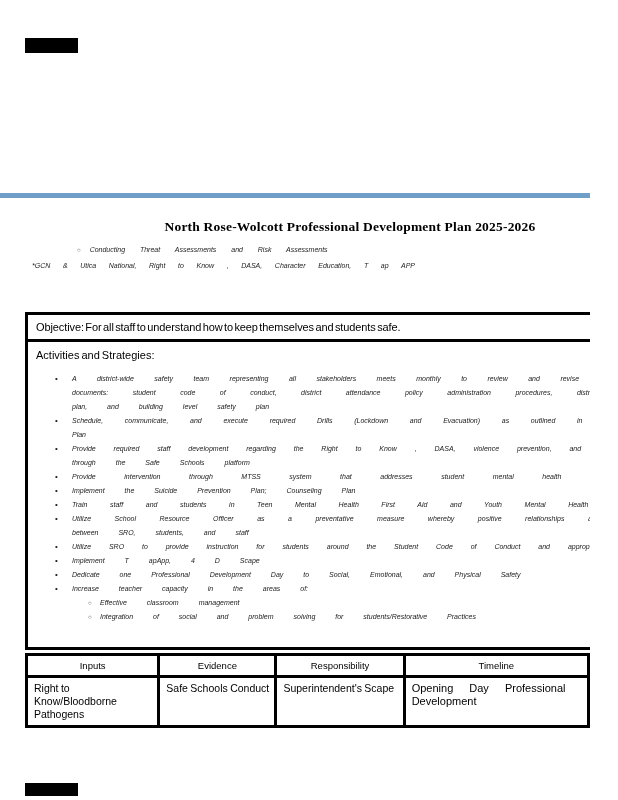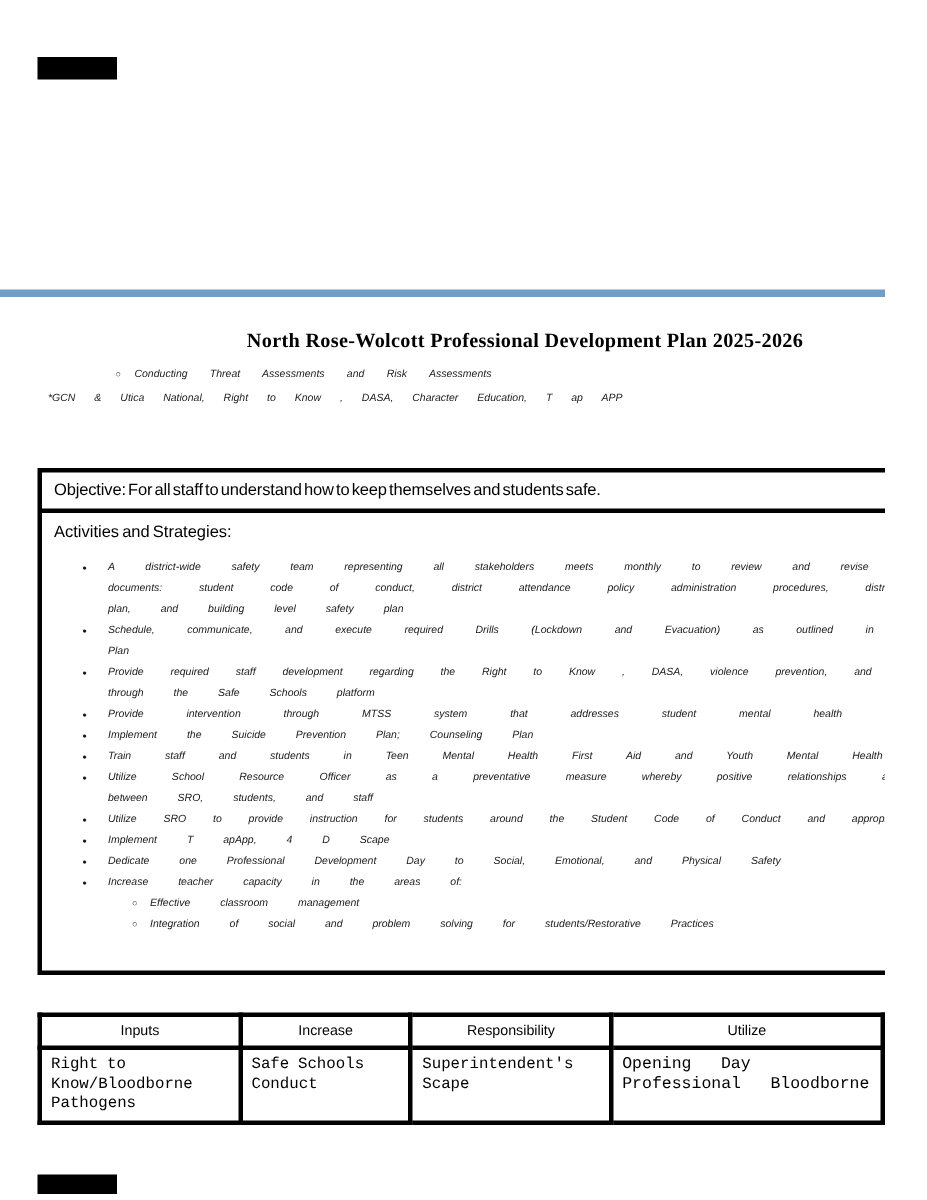--- a/index.html
+++ b/index.html
@@ -31,25 +31,25 @@
 
   .bullet-list{margin-top:11px;}
   .bullet{display:flex;margin-left:27px;font-style:italic;font-size:7px;color:#1a1a1a;}
   .bullet .bmark{width:17px;flex:0 0 17px;font-size:8px;line-height:14px;font-style:normal;}
   .bullet.sub{margin-left:60px;}
   .bullet.sub .bmark{width:12px;flex:0 0 12px;font-size:6px;}
   .bullet .bcontent{width:585px;flex:0 0 585px;}
   .jline{line-height:14px;text-align:justify;text-align-last:justify;word-spacing:2px;}
   .tailline{line-height:14px;word-spacing:18px;}
 
-  .grid-table{position:absolute;left:25px;top:675px;border-collapse:collapse;table-layout:fixed;}
+  .grid-table{position:absolute;left:25px;top:653px;border-collapse:collapse;table-layout:fixed;}
   .grid-table td,.grid-table th{border:3px solid #000;box-sizing:border-box;}
   .grid-table th{font-weight:normal;font-size:9.5px;text-align:center;padding:4px 2px;height:21px;}
   .grid-table td{font-size:10.5px;vertical-align:top;text-align:left;
-    padding:4px 4px 4px 6px;height:40px;line-height:13px;word-spacing:-0.5px;font-family:Liberation Mono, monospace;}
+    padding:4px 4px 4px 6px;height:40px;line-height:13px;word-spacing:-0.5px;}
   .grid-table td:nth-child(4){word-spacing:13px;font-size:11px;}
   .c1{width:148px;} .c2{width:145px;} .c3{width:144px;} .c4{width:230px;}
 </style>
 </head>
 <body>
 
 <div class="page">
 
   <div class="bar-black bar-top" style="background: rgb(0, 0, 0);"></div>
 
@@ -157,30 +157,30 @@
   <table class="grid-table">
     <colgroup>
       <col class="c1">
         <col class="c2">
         <col class="c3">
         <col class="c4">
     </colgroup>
     <thead>
         <tr>
           <th>Inputs</th>
-          <th>Increase</th>
+          <th>Evidence</th>
           <th>Responsibility</th>
-          <th>Utilize</th>
+          <th>Timeline</th>
         </tr>
       </thead>
     <tbody>
         <tr>
           <td>Right to Know/Bloodborne Pathogens</td>
           <td>Safe Schools Conduct</td>
           <td>Superintendent's Scape</td>
-          <td>Opening Day Professional Bloodborne</td>
+          <td>Opening Day Professional Development</td>
         </tr>
       </tbody>
   </table>
 
   <div class="bar-black bar-bottom" style="background: rgb(0, 0, 0);"></div>
 
 </div>
 
 </body></html>

